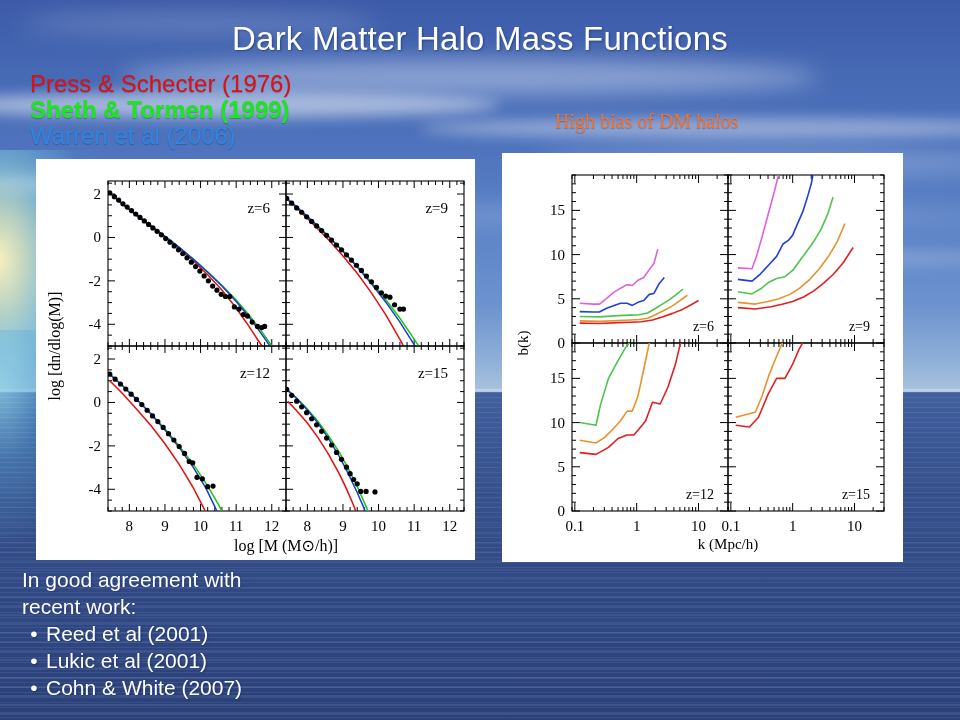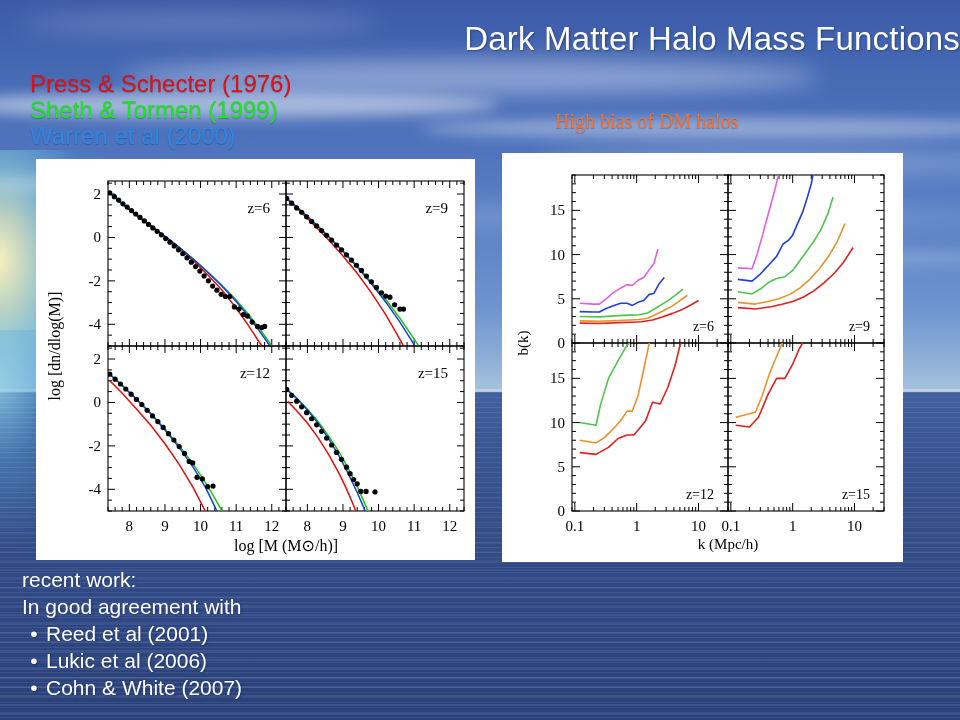--- a/index.html
+++ b/index.html
@@ -36,21 +36,21 @@
   .ripple2{position:absolute;left:0;right:0;top:470px;bottom:0;
      background:repeating-linear-gradient(to bottom,
         rgba(255,255,255,.10) 0px,rgba(255,255,255,.10) 2px,
         rgba(255,255,255,0) 2px,rgba(255,255,255,0) 9px);
      -webkit-mask-image:linear-gradient(to bottom,rgba(0,0,0,.15),rgba(0,0,0,1));
      mask-image:linear-gradient(to bottom,rgba(0,0,0,.15),rgba(0,0,0,1));}
   .horizon{position:absolute;left:0;right:0;top:389px;height:4px;
      background:linear-gradient(to bottom,rgba(255,255,255,.33),rgba(255,255,255,0));}
 
   
-  #title{position:absolute;left:0;right:0;top:20px;text-align:right;
+  #title{position:absolute;left:0;right:0;top:20px;text-align:center;
     font-size:33px;color:#ffffff;letter-spacing:.2px;
     text-shadow:1px 1px 2px rgba(20,40,90,.55);}
   .cite{position:absolute;left:30px;font-size:24px;white-space:nowrap;
     text-shadow:0 1px 1px rgba(25,45,95,.35);}
   #cite0{top:70px;}
   #cite1{top:96px;}
   #cite2{top:122px;}
   #subhead{position:absolute;left:555px;top:110px;font-size:20px;
     font-family:"Liberation Serif",serif;font-weight:normal;
     color:#f4722b;text-shadow:0 1px 1px rgba(40,40,80,.35);white-space:nowrap;}
@@ -85,39 +85,39 @@
   <div class="cl2" style="left:300px;top:205px;width:700px;height:22px;opacity:.45"></div>
   <div class="cl" style="left:600px;top:250px;width:420px;height:16px;opacity:.4"></div>
   <div class="cl2" style="left:20px;top:12px;width:360px;height:22px;opacity:.5"></div>
 </div>
 
 <div id="title">Dark Matter Halo Mass Functions</div>
 
 <div class="cite" id="cite0" style="color: rgb(224, 16, 16);">
   <span>Press &amp; Schecter (1976)</span>
 </div>
-<div class="cite" id="cite1" style="color: rgb(26, 232, 26);">
+<div class="cite" id="cite1" style="color: rgb(26, 232, 26); font-weight: bold;">
   <span>Sheth &amp; Tormen (1999)</span>
 </div>
 <div class="cite" id="cite2" style="color: rgb(47, 134, 224);">
-  <span>Warren et al (2000)</span>
+  <span>Warren et al (2006)</span>
 </div>
 
 <div id="subhead">High bias of DM halos</div>
 
 <div id="bottom">
+  <div>In good agreement with</div>
   <div>recent work:</div>
-  <div>In good agreement with</div>
   <div class="bul">
     <span class="dot">•</span>
     <span>Reed et al (2001)</span>
   </div>
   <div class="bul">
     <span class="dot">•</span>
-    <span>Lukic et al (2006)</span>
+    <span>Lukic et al (2001)</span>
   </div>
   <div class="bul">
     <span class="dot">•</span>
     <span>Cohn &amp; White (2007)</span>
   </div>
 </div>
 
 <div class="figure" id="fig-left">
   <svg id="svg-mf" width="439" height="401" viewBox="0 0 439 401">
       <g>

